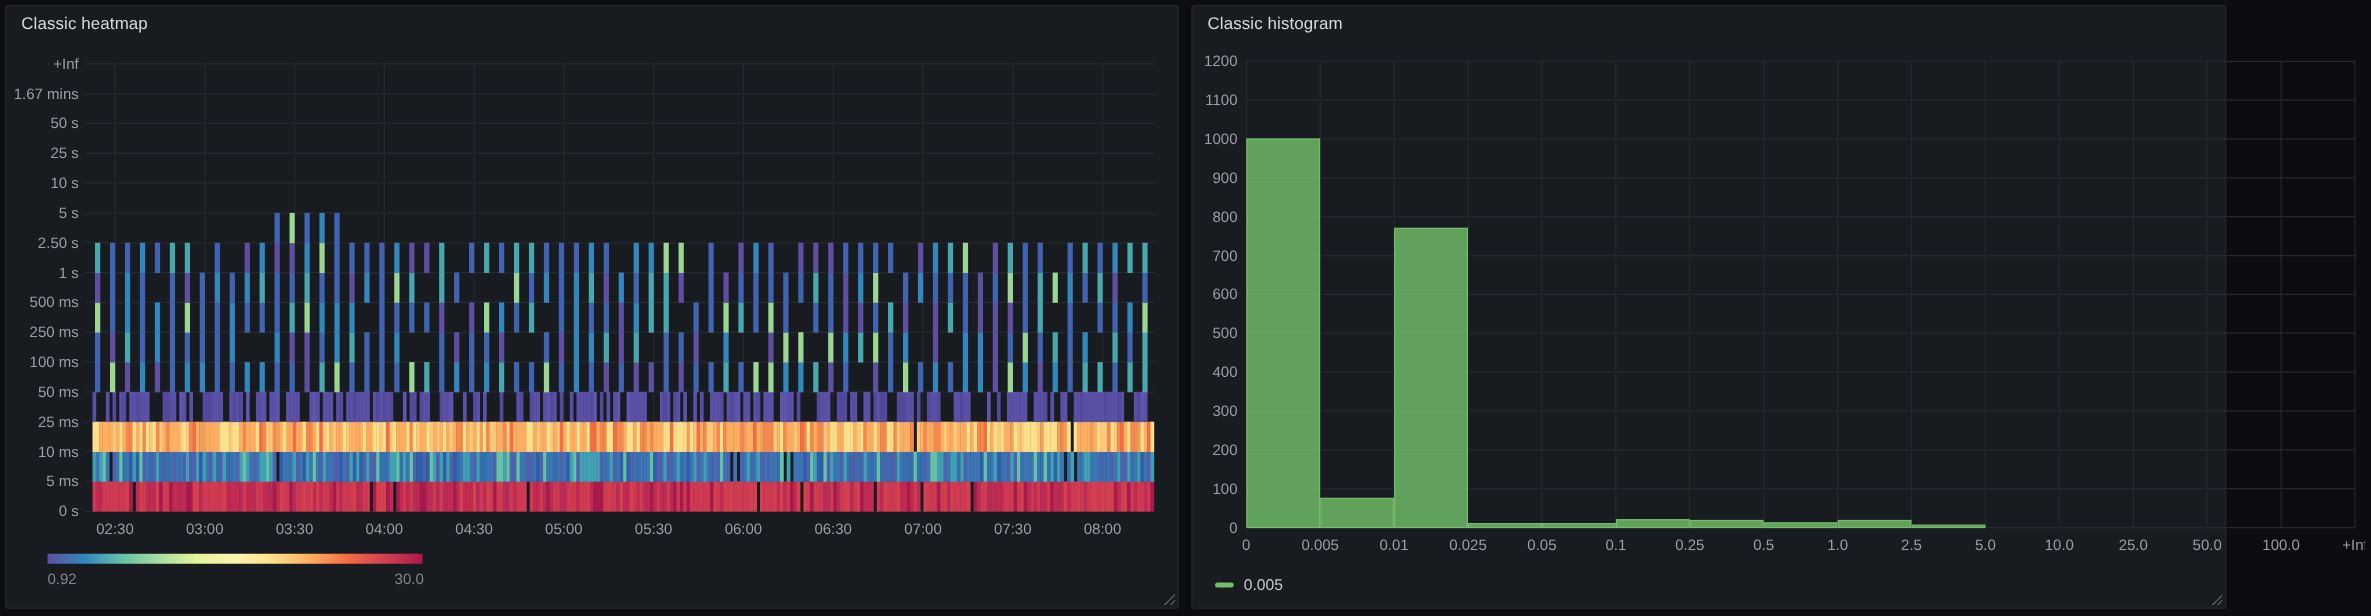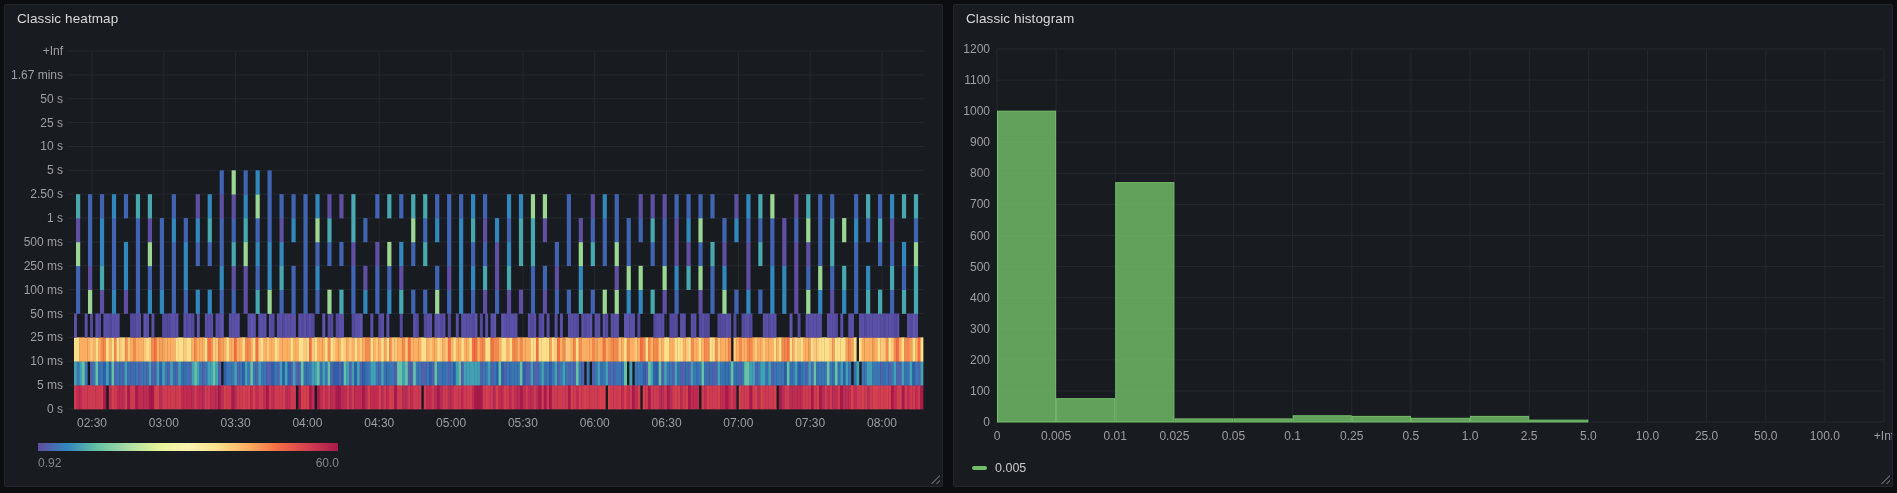--- a/index.html
+++ b/index.html
@@ -1,20 +1,20 @@
 <!DOCTYPE html>
 <html><head>
 <meta charset="utf-8">
 <style>
   html,body{margin:0;padding:0;background:#0c0d11;width:1897px;height:493px;overflow:hidden;
     font-family:"Liberation Sans", sans-serif;}
   .panel{position:absolute;top:4px;height:483px;background:#181b1f;border:1px solid #24262c;
     border-radius:2px;box-sizing:border-box;padding-left:27px;}
   #panel-heatmap{left:4px;width:939px;}
-  #panel-histogram{left:953px;width:940px;}
+  #panel-histogram{left:953px;width:828px;}
   .panel-title{position:absolute;top:6px;left:12px;font-size:13.5px;font-weight:500;color:#d8d9da;
     letter-spacing:.1px;cursor:pointer;}
   .chart{position:absolute;inset:0;}
   svg text{font-family:"Liberation Sans", sans-serif;}
   .resize-handle{position:absolute;right:2px;bottom:2px;width:11px;height:11px;cursor:nwse-resize;
     clip-path:polygon(100% 0,100% 100%,0 100%);
     background:repeating-linear-gradient(-45deg,transparent,transparent 2px,#53555b 2px,#53555b 3.2px);}
   .hm-legend-label{position:absolute;font-size:12px;color:#85878e;}
   #hm-legend-min{left:33px;top:451px;}
   #hm-legend-max{left:238px;top:451px;width:96px;text-align:right;}
@@ -1549,21 +1549,21 @@
           <text x="517.92" y="422" text-anchor="middle" font-size="12" fill="#9d9fa6">05:30</text>
           <text x="589.74" y="422" text-anchor="middle" font-size="12" fill="#9d9fa6">06:00</text>
           <text x="661.56" y="422" text-anchor="middle" font-size="12" fill="#9d9fa6">06:30</text>
           <text x="733.3799999999999" y="422" text-anchor="middle" font-size="12" fill="#9d9fa6">07:00</text>
           <text x="805.1999999999999" y="422" text-anchor="middle" font-size="12" fill="#9d9fa6">07:30</text>
           <text x="877.02" y="422" text-anchor="middle" font-size="12" fill="#9d9fa6">08:00</text>
         </g>
         <rect x="33" y="438" width="300" height="8" fill="url(#hm-grad)"></rect>
       </svg></div>
   <div class="hm-legend-label" id="hm-legend-min">0.92</div>
-  <div class="hm-legend-label" id="hm-legend-max">60.0</div>
+  <div class="hm-legend-label" id="hm-legend-max">30.0</div>
   <div class="resize-handle"></div>
 </div>
 
 <div class="panel" id="panel-histogram">
   <div class="panel-title">Classic histogram</div>
   <div class="chart" id="histogram-chart"><svg width="938" height="481" viewBox="0 0 938 481">
         <g>
           <line x1="43" y1="417" x2="930" y2="417" stroke="#25282e" stroke-width="1"></line>
           <line x1="43" y1="385.9166666666667" x2="930" y2="385.9166666666667" stroke="#25282e" stroke-width="1"></line>
           <line x1="43" y1="354.8333333333333" x2="930" y2="354.8333333333333" stroke="#25282e" stroke-width="1"></line>

